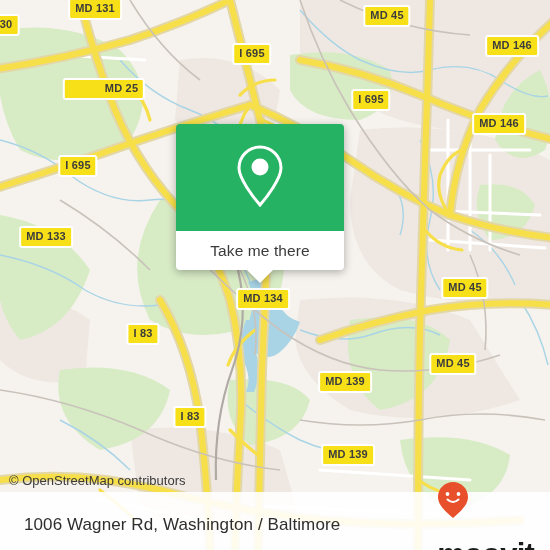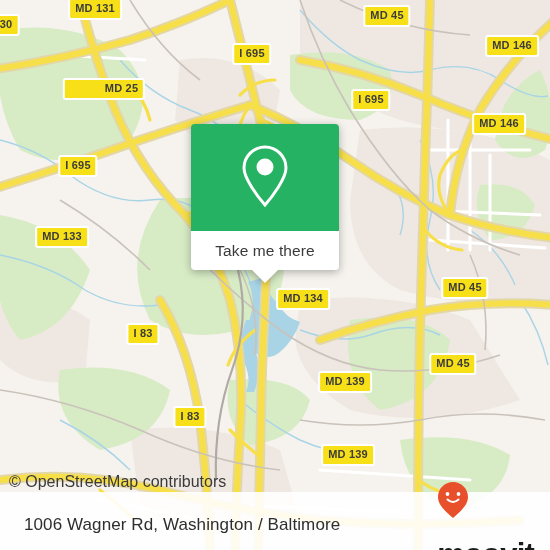--- a/index.html
+++ b/index.html
@@ -42,22 +42,22 @@
     text-shadow:
       1.5px 0 1px #fdfcfa, -1.5px 0 1px #fdfcfa,
       0 1.5px 1px #fdfcfa, 0 -1.5px 1px #fdfcfa,
       1px 1px 1px #fdfcfa, -1px -1px 1px #fdfcfa,
       1px -1px 1px #fdfcfa, -1px 1px 1px #fdfcfa;
   }
 
   
   #popup{
     position:absolute;
-    left:191px;top:124px;
-    width:148px;
+    left:176px;top:124px;
+    width:168px;
     filter:drop-shadow(0 2px 4px rgba(0,0,0,0.30));
   }
   .popup-head{
     background:#25b262;
     height:107px;
     border-radius:4px 4px 0 0;
     display:flex;align-items:center;justify-content:center;
   }
   .popup-foot{
     background:#ffffff;
@@ -78,21 +78,21 @@
     width:0;height:0;
     border-left:14px solid transparent;
     border-right:14px solid transparent;
     border-top:14px solid #ffffff;
   }
 
   
   #attribution{
     position:absolute;
     left:9px;top:473px;
-    font-size:16px;
+    font-size:13px;
     color:#3a3a3a;
     white-space:nowrap;
   }
 
   
   #footer{
     position:absolute;
     left:0;bottom:0;
     width:550px;height:58px;
     background:rgba(255,255,255,0.90);
@@ -262,22 +262,22 @@
 
     <div class="shield" style="left:95px;top:9px;">MD 131</div>
     <div class="shield" style="left:6px;top:25px;">30</div>
     <div class="shield" style="left:387px;top:16px;">MD 45</div>
     <div class="shield" style="left:512px;top:46px;">MD 146</div>
     <div class="shield" style="left:252px;top:54px;">I 695</div>
     <div class="shield" style="left:371px;top:100px;">I 695</div>
     <div class="shield" style="left:104px;top:89px;padding-left:40px;">MD 25</div>
     <div class="shield" style="left:499px;top:124px;">MD 146</div>
     <div class="shield" style="left:78px;top:166px;">I 695</div>
-    <div class="shield" style="left:46px;top:237px;margin-left:16px;">MD 133</div>
-    <div class="shield" style="left:263px;top:299px;margin-left:40px;">MD 134</div>
+    <div class="shield" style="left:46px;top:237px;">MD 133</div>
+    <div class="shield" style="left:263px;top:299px;">MD 134</div>
     <div class="shield" style="left:465px;top:288px;">MD 45</div>
     <div class="shield" style="left:143px;top:334px;">I 83</div>
     <div class="shield" style="left:345px;top:382px;">MD 139</div>
     <div class="shield" style="left:453px;top:364px;">MD 45</div>
     <div class="shield" style="left:190px;top:417px;">I 83</div>
     <div class="shield" style="left:348px;top:455px;">MD 139</div>
   </div>
 
   <div id="popup">
     <div class="popup-head">

